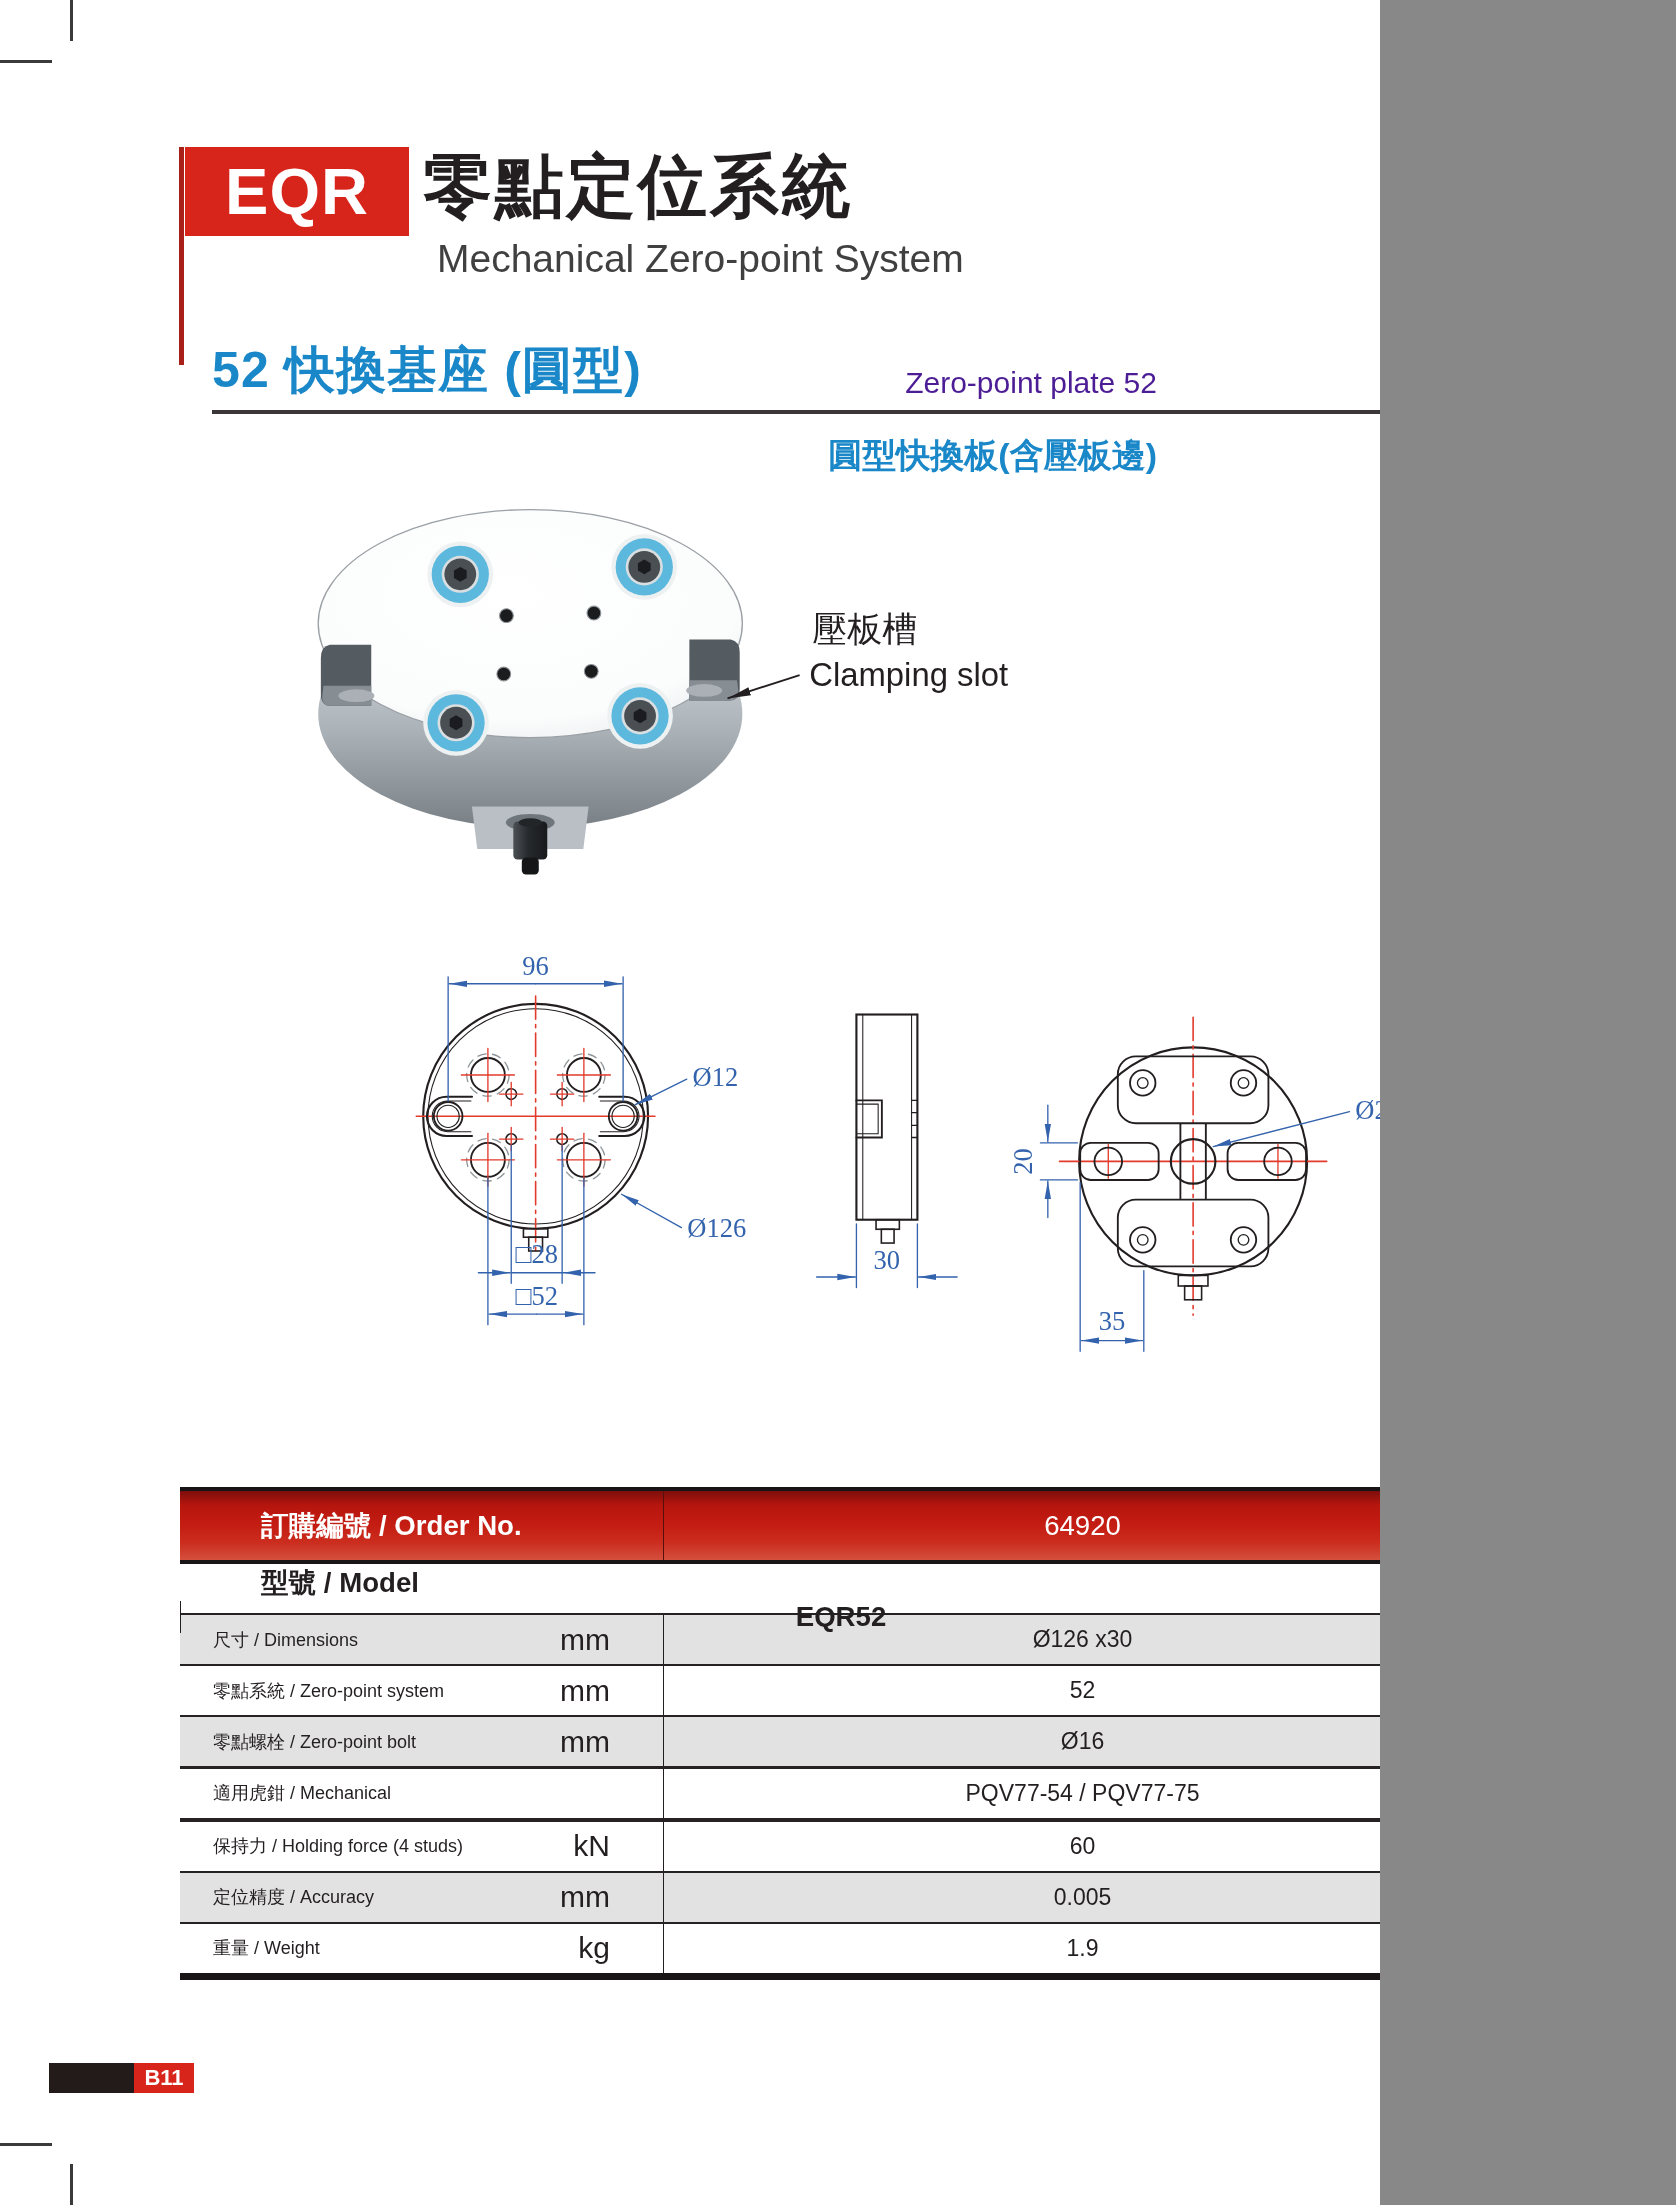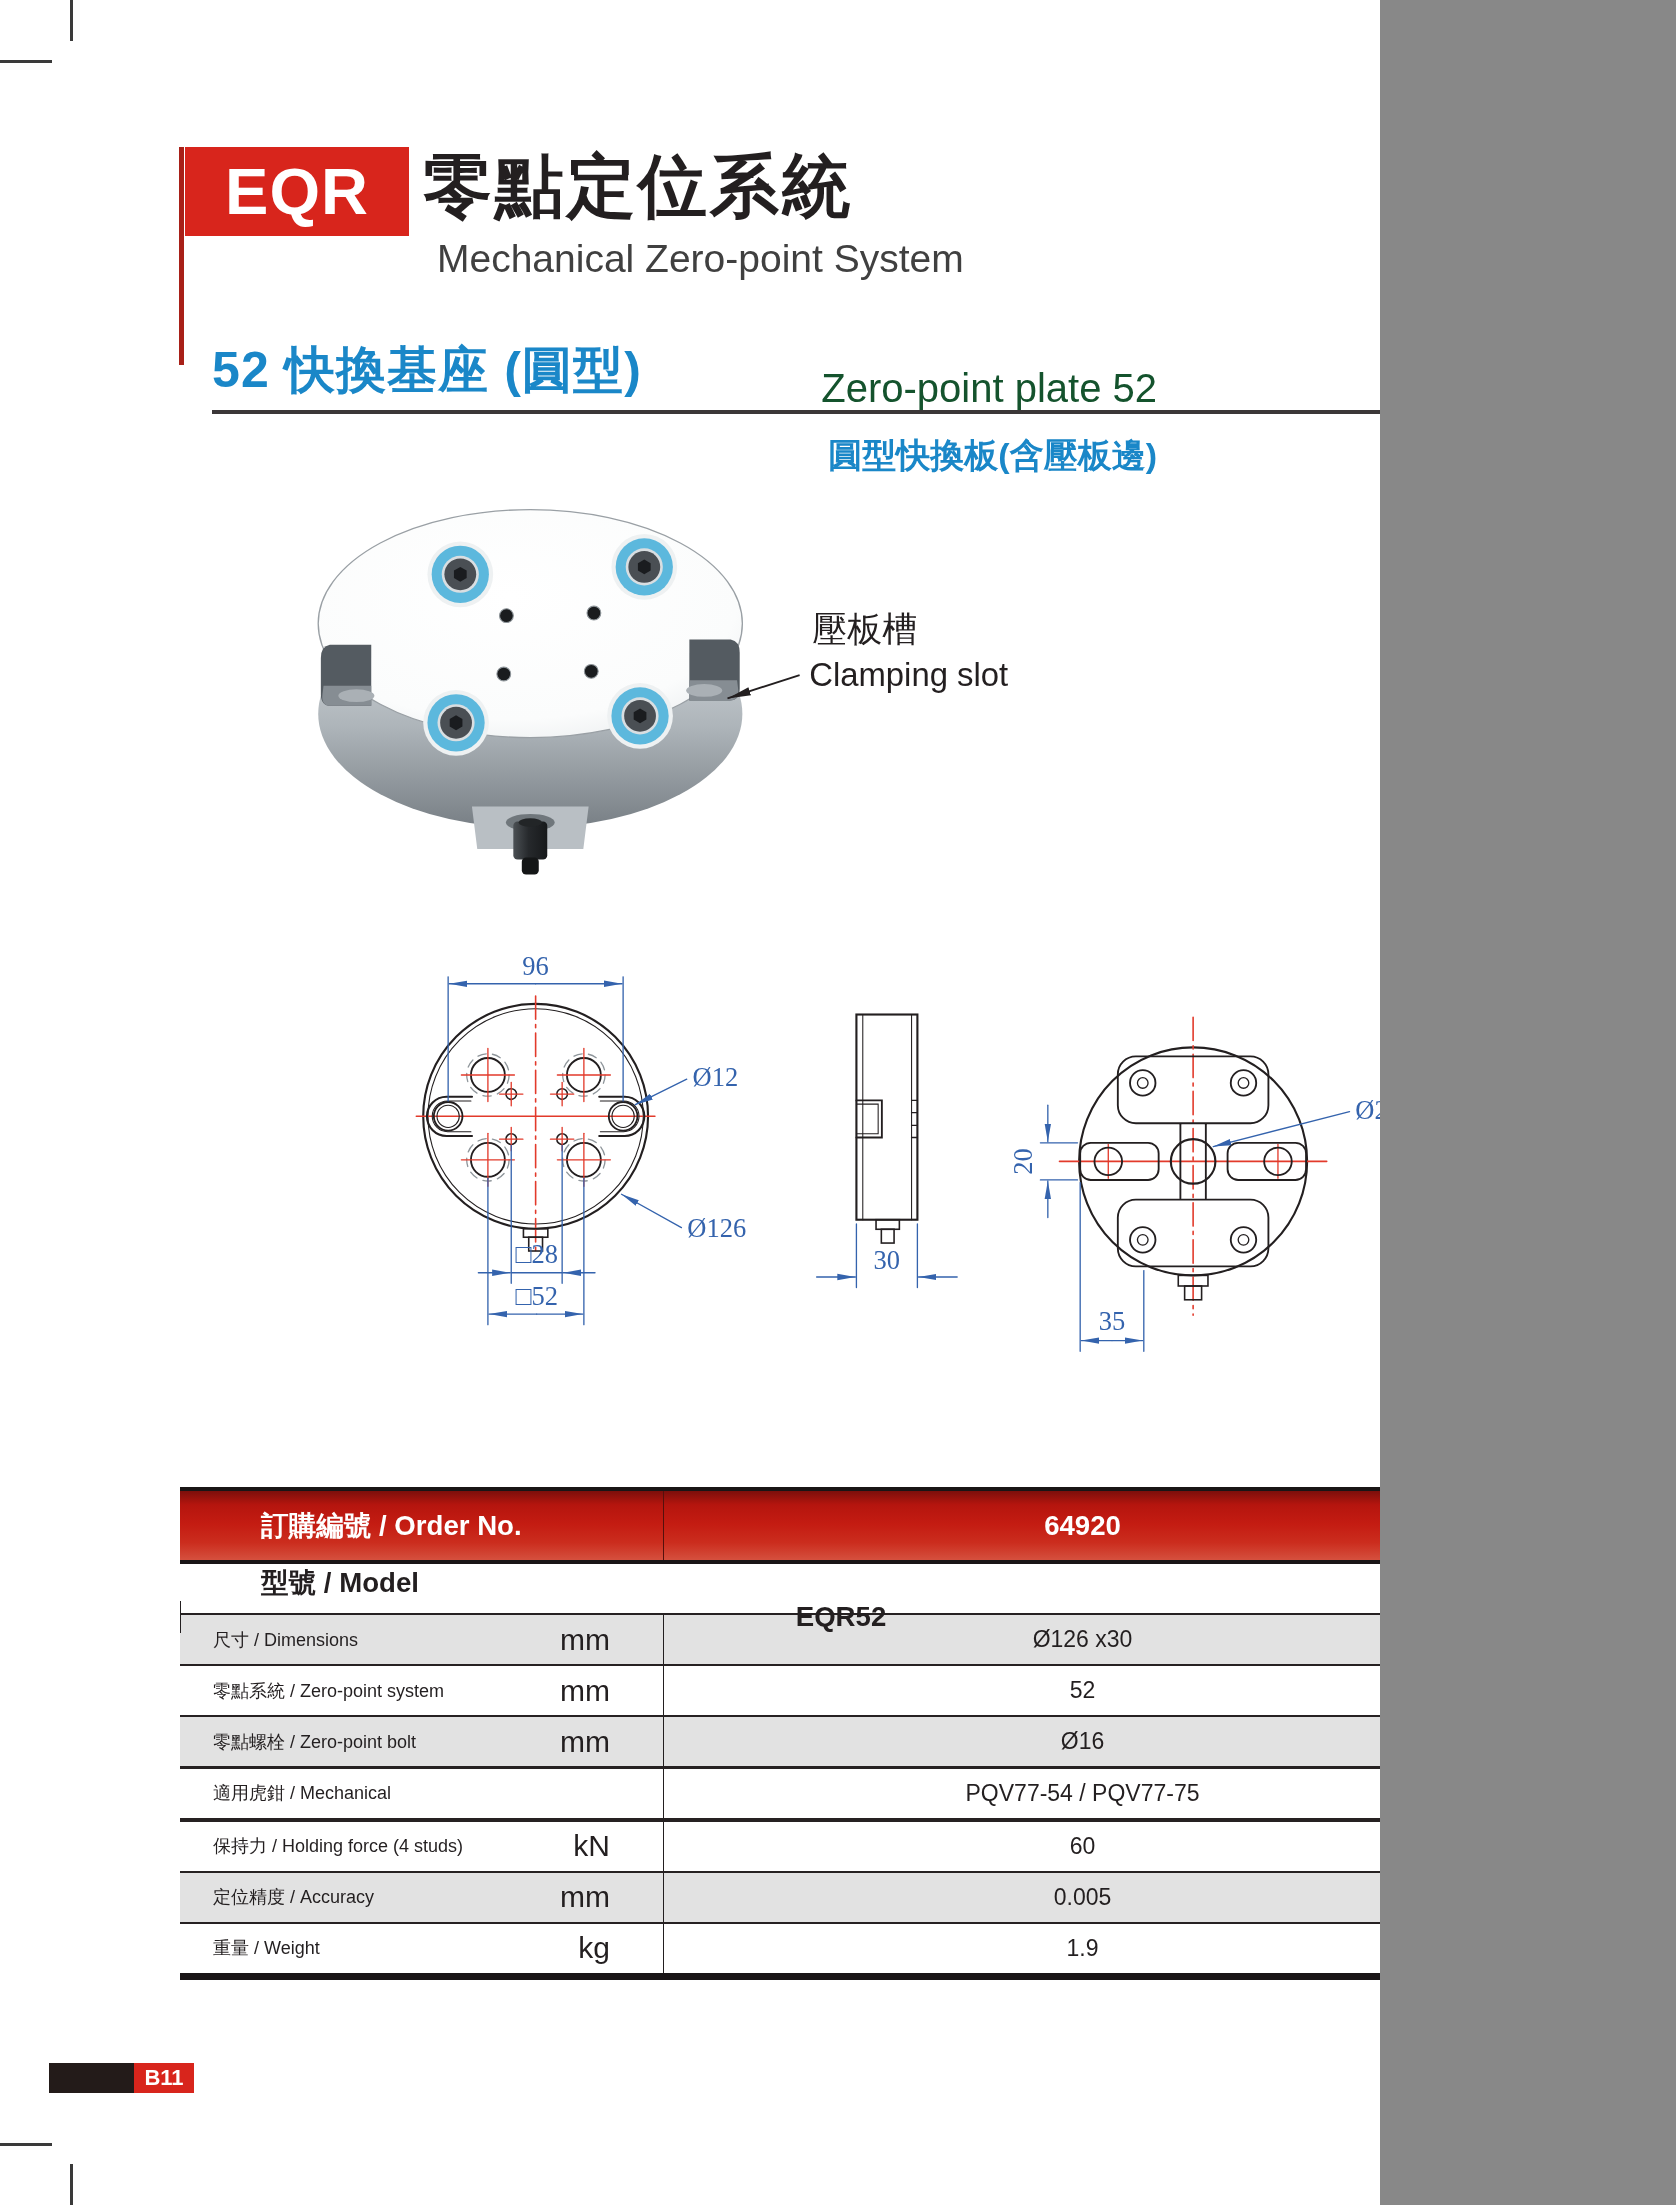--- a/index.html
+++ b/index.html
@@ -11,39 +11,39 @@
   
   .crop{position:absolute; background:#3a3a3a;}
   
   #badge-pole{left:179px; top:147px; width:5.3px; height:218px; background:#a82018;}
   #badge{left:185px; top:147px; width:224px; height:89px; background:#d8251c;
     display:flex; align-items:center; justify-content:center;
     color:#fff; font-size:65px; font-weight:bold; letter-spacing:1.1px;}
   #title-cjk{left:423px; top:144px; font-size:69px; font-weight:600; letter-spacing:2.7px; line-height:1.25; color:#231f20;}
   #title-en{left:437px; top:237px; font-size:39px; font-weight:400; color:#404040; letter-spacing:0px;}
   #section-title{left:212px; top:337px; font-size:50px; font-weight:600; color:#1a87c8; letter-spacing:1.1px;}
-  #section-en{right:223px; top:366px; font-size:40px; color:#14532d;}
+  #section-en{right:223px; top:366px; font-size:30px; color:#4c1d95;}
   #rule{left:212px; top:410px; width:1241px; height:4.2px; background:#3b3738;}
   #section-sub{right:223px; top:433px; font-size:34px; font-weight:600; color:#1a87c8;}
   
   #spec-table{left:180px; top:1487px; width:1321px; border-top:4.8px solid #191516; border-bottom:7.4px solid #191516;}
   .t-row{display:flex; width:100%;}
   .t-sep{height:2.1px; background:#262122;}
   .t-sep-heavy{height:4.2px; background:#191516;}
   .row-header{height:69px; background:linear-gradient(180deg,#7c0f0b 0%,#b5150e 20%,#c41c12 48%,#cb2d1e 75%,#d5503e 100%);
     color:#ffffff; font-weight:bold;}
   .row-model{height:49px; background:#ffffff; font-weight:bold;flex-direction:column;}
   .row-data{height:49px; background:#ffffff;}
   .row-shaded{background:#e2e2e2;}
   .c-label{width:483px; display:flex; align-items:center; padding-left:33px; box-sizing:border-box;}
   .c-label .lbl{flex:1; font-size:18px;}
   .row-header .c-label .lbl, .row-model .c-label .lbl{font-size:27.6px;margin-left:48px;}
   .c-label .unit{font-size:30px; padding-right:53px; color:#231f20;}
   .c-value{flex:1; border-left:1.6px solid #231f20; display:flex; align-items:center; justify-content:center; font-size:23px;}
-  .row-header .c-value{font-size:27.6px; font-weight:bold; border-left-color:#55100c;}
+  .row-header .c-value{font-size:27.6px; font-weight:normal; border-left-color:#55100c;}
   .row-model .c-value{font-size:27.6px; font-weight:bold;}
   
   #footer-black{left:49px; top:2063px; width:85px; height:30px; background:#231b19;}
   #footer-red{left:134px; top:2063px; width:60px; height:30px; background:#d8251c;
     display:flex; align-items:center; justify-content:center; color:#fff; font-size:22px; font-weight:bold;}
   svg text{user-select:none;}
 </style>
 </head>
 <body>
 

